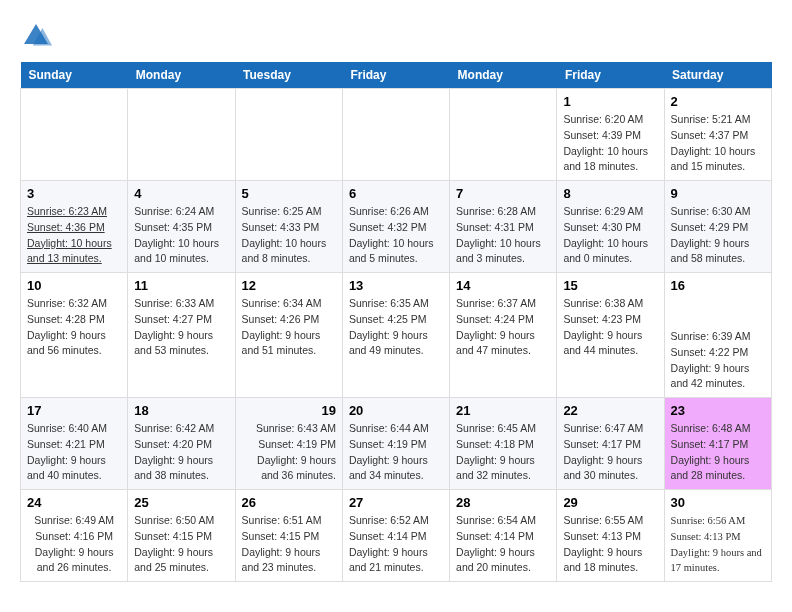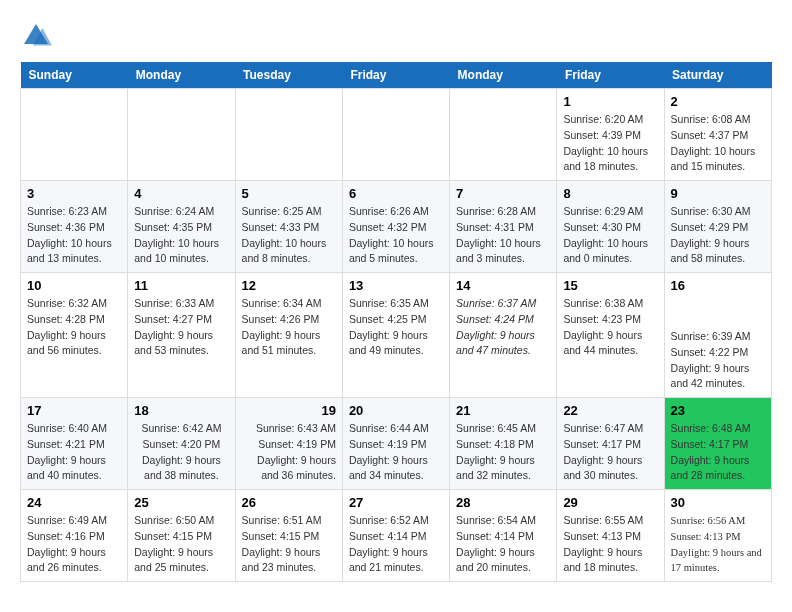--- a/index.html
+++ b/index.html
@@ -123,29 +123,29 @@
         <td class="empty-cell"></td>
         <td class="empty-cell"></td>
         <td>
           <div class="day-number">1</div>
           <div class="day-info" style="white-space: pre-line;">Sunrise: 6:20 AM
 Sunset: 4:39 PM
 Daylight: 10 hours and 18 minutes.</div>
         </td>
         <td>
           <div class="day-number">2</div>
-          <div class="day-info" style="white-space: pre-line;">Sunrise: 6:08 AM
+          <div class="day-info" style="white-space: pre-line;">Sunrise: 5:21 AM
 Sunset: 4:37 PM
 Daylight: 10 hours and 15 minutes.</div>
         </td>
       </tr>
       <tr>
         <td style="background: rgb(245, 247, 250);">
           <div class="day-number">3</div>
-          <div class="day-info" style="white-space: pre-line;">Sunrise: 6:23 AM
+          <div class="day-info" style="white-space: pre-line; text-decoration: underline;">Sunrise: 6:23 AM
 Sunset: 4:36 PM
 Daylight: 10 hours and 13 minutes.</div>
         </td>
         <td style="background: rgb(245, 247, 250);">
           <div class="day-number">4</div>
           <div class="day-info" style="white-space: pre-line;">Sunrise: 6:24 AM
 Sunset: 4:35 PM
 Daylight: 10 hours and 10 minutes.</div>
         </td>
         <td style="background: rgb(245, 247, 250);">
@@ -199,21 +199,21 @@
 Daylight: 9 hours and 51 minutes.</div>
         </td>
         <td>
           <div class="day-number">13</div>
           <div class="day-info" style="white-space: pre-line;">Sunrise: 6:35 AM
 Sunset: 4:25 PM
 Daylight: 9 hours and 49 minutes.</div>
         </td>
         <td>
           <div class="day-number">14</div>
-          <div class="day-info" style="white-space: pre-line; font-style: italic;">Sunrise: 6:37 AM
+          <div class="day-info" style="white-space: pre-line;">Sunrise: 6:37 AM
 Sunset: 4:24 PM
 Daylight: 9 hours and 47 minutes.</div>
         </td>
         <td>
           <div class="day-number">15</div>
           <div class="day-info" style="white-space: pre-line;">Sunrise: 6:38 AM
 Sunset: 4:23 PM
 Daylight: 9 hours and 44 minutes.</div>
         </td>
         <td>
@@ -225,21 +225,21 @@
       </tr>
       <tr>
         <td style="background: rgb(245, 247, 250); margin-top: 36px;">
           <div class="day-number">17</div>
           <div class="day-info" style="white-space: pre-line;">Sunrise: 6:40 AM
 Sunset: 4:21 PM
 Daylight: 9 hours and 40 minutes.</div>
         </td>
         <td style="background: rgb(245, 247, 250);">
           <div class="day-number">18</div>
-          <div class="day-info" style="white-space: pre-line; text-align: center;">Sunrise: 6:42 AM
+          <div class="day-info" style="white-space: pre-line;">Sunrise: 6:42 AM
 Sunset: 4:20 PM
 Daylight: 9 hours and 38 minutes.</div>
         </td>
         <td style="background: rgb(245, 247, 250); text-align: right;">
           <div class="day-number">19</div>
           <div class="day-info" style="white-space: pre-line;">Sunrise: 6:43 AM
 Sunset: 4:19 PM
 Daylight: 9 hours and 36 minutes.</div>
         </td>
         <td style="background: rgb(245, 247, 250);">
@@ -253,31 +253,31 @@
           <div class="day-info" style="white-space: pre-line;">Sunrise: 6:45 AM
 Sunset: 4:18 PM
 Daylight: 9 hours and 32 minutes.</div>
         </td>
         <td style="background: rgb(245, 247, 250);">
           <div class="day-number">22</div>
           <div class="day-info" style="white-space: pre-line;">Sunrise: 6:47 AM
 Sunset: 4:17 PM
 Daylight: 9 hours and 30 minutes.</div>
         </td>
-        <td style="background: #22c55e;">
+        <td style="background: #f0abfc;">
           <div class="day-number">23</div>
           <div class="day-info" style="white-space: pre-line;">Sunrise: 6:48 AM
 Sunset: 4:17 PM
 Daylight: 9 hours and 28 minutes.</div>
         </td>
       </tr>
       <tr>
         <td>
           <div class="day-number">24</div>
-          <div class="day-info" style="white-space: pre-line;">Sunrise: 6:49 AM
+          <div class="day-info" style="white-space: pre-line; text-align: center;">Sunrise: 6:49 AM
 Sunset: 4:16 PM
 Daylight: 9 hours and 26 minutes.</div>
         </td>
         <td>
           <div class="day-number">25</div>
           <div class="day-info" style="white-space: pre-line;">Sunrise: 6:50 AM
 Sunset: 4:15 PM
 Daylight: 9 hours and 25 minutes.</div>
         </td>
         <td>

